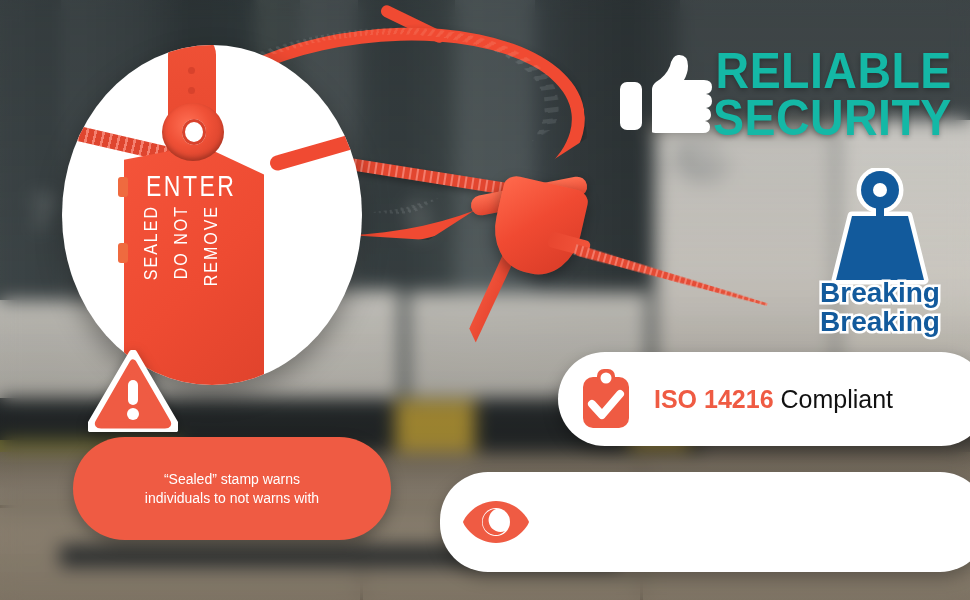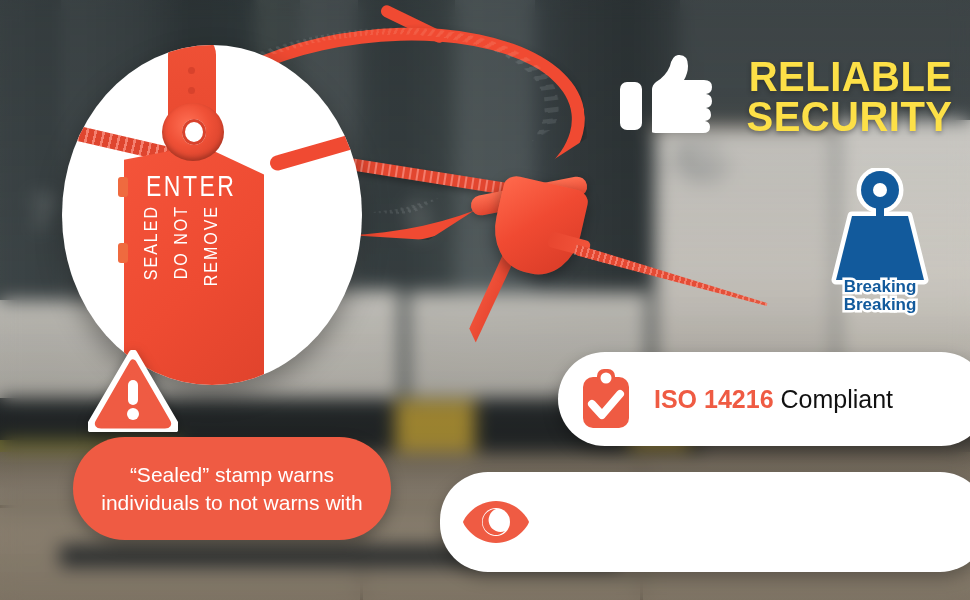--- a/index.html
+++ b/index.html
@@ -195,49 +195,48 @@
   .warn svg{display:block;filter:drop-shadow(0 3px 6px rgba(0,0,0,.3));}
 
   
   .pill{
     position:absolute;left:73px;top:437px;width:318px;height:103px;
     background:#ef5b43;border-radius:52px;
     box-shadow:0 6px 16px rgba(0,0,0,.3);
     display:flex;align-items:center;justify-content:center;
     text-align:center;
   }
-  .pill-text{color:#fff;font-size:21px;line-height:1.32;font-weight:400;padding:0 18px;}
+  .pill-text{color:#fff;font-size:14px;line-height:1.32;font-weight:400;padding:0 18px;}
 
   
   .thumb{position:absolute;left:618px;top:52px;width:96px;height:86px;}
   .thumb svg{display:block;}
   .heading{
     position:absolute;right:18px;top:48px;text-align:right;
-    color:#fde047;line-height:.93;
+    color:#14b8a6;line-height:.93;
     font-family:"Liberation Sans Narrow","Liberation Sans",sans-serif;
-    font-weight:700;font-size:43px;letter-spacing:.5px;
+    font-weight:700;font-size:50px;letter-spacing:.5px;
     text-shadow:0 2px 5px rgba(0,0,0,.3);
-    margin-top:8px;
   }
   .heading span{display:block;transform:scaleX(.93);transform-origin:right center;}
 
   
   .badge{position:absolute;left:800px;top:168px;width:160px;height:160px;}
   .badge svg{display:block;}
   .badge-50{
     position:absolute;left:0;right:0;top:46px;text-align:center;
     color:#fff;font-size:36px;font-weight:700;letter-spacing:-.5px;
   }
   .badge-lb{
     position:absolute;left:0;right:0;top:88px;text-align:center;
     color:#fff;font-size:19px;font-weight:400;
   }
   .badge-cap{
     position:absolute;left:-8px;right:-8px;top:110px;text-align:center;
-    color:#125a9c;font-size:17px;font-weight:700;line-height:1.05;
+    color:#125a9c;font-size:28px;font-weight:700;line-height:1.05;
     -webkit-text-stroke:5px #fff;paint-order:stroke fill;
   }
   .badge-cap span{display:block;}
 
   
   .card{
     position:absolute;background:#fff;border-radius:48px;
     box-shadow:0 6px 16px rgba(0,0,0,.28);
     display:flex;align-items:center;
   }

